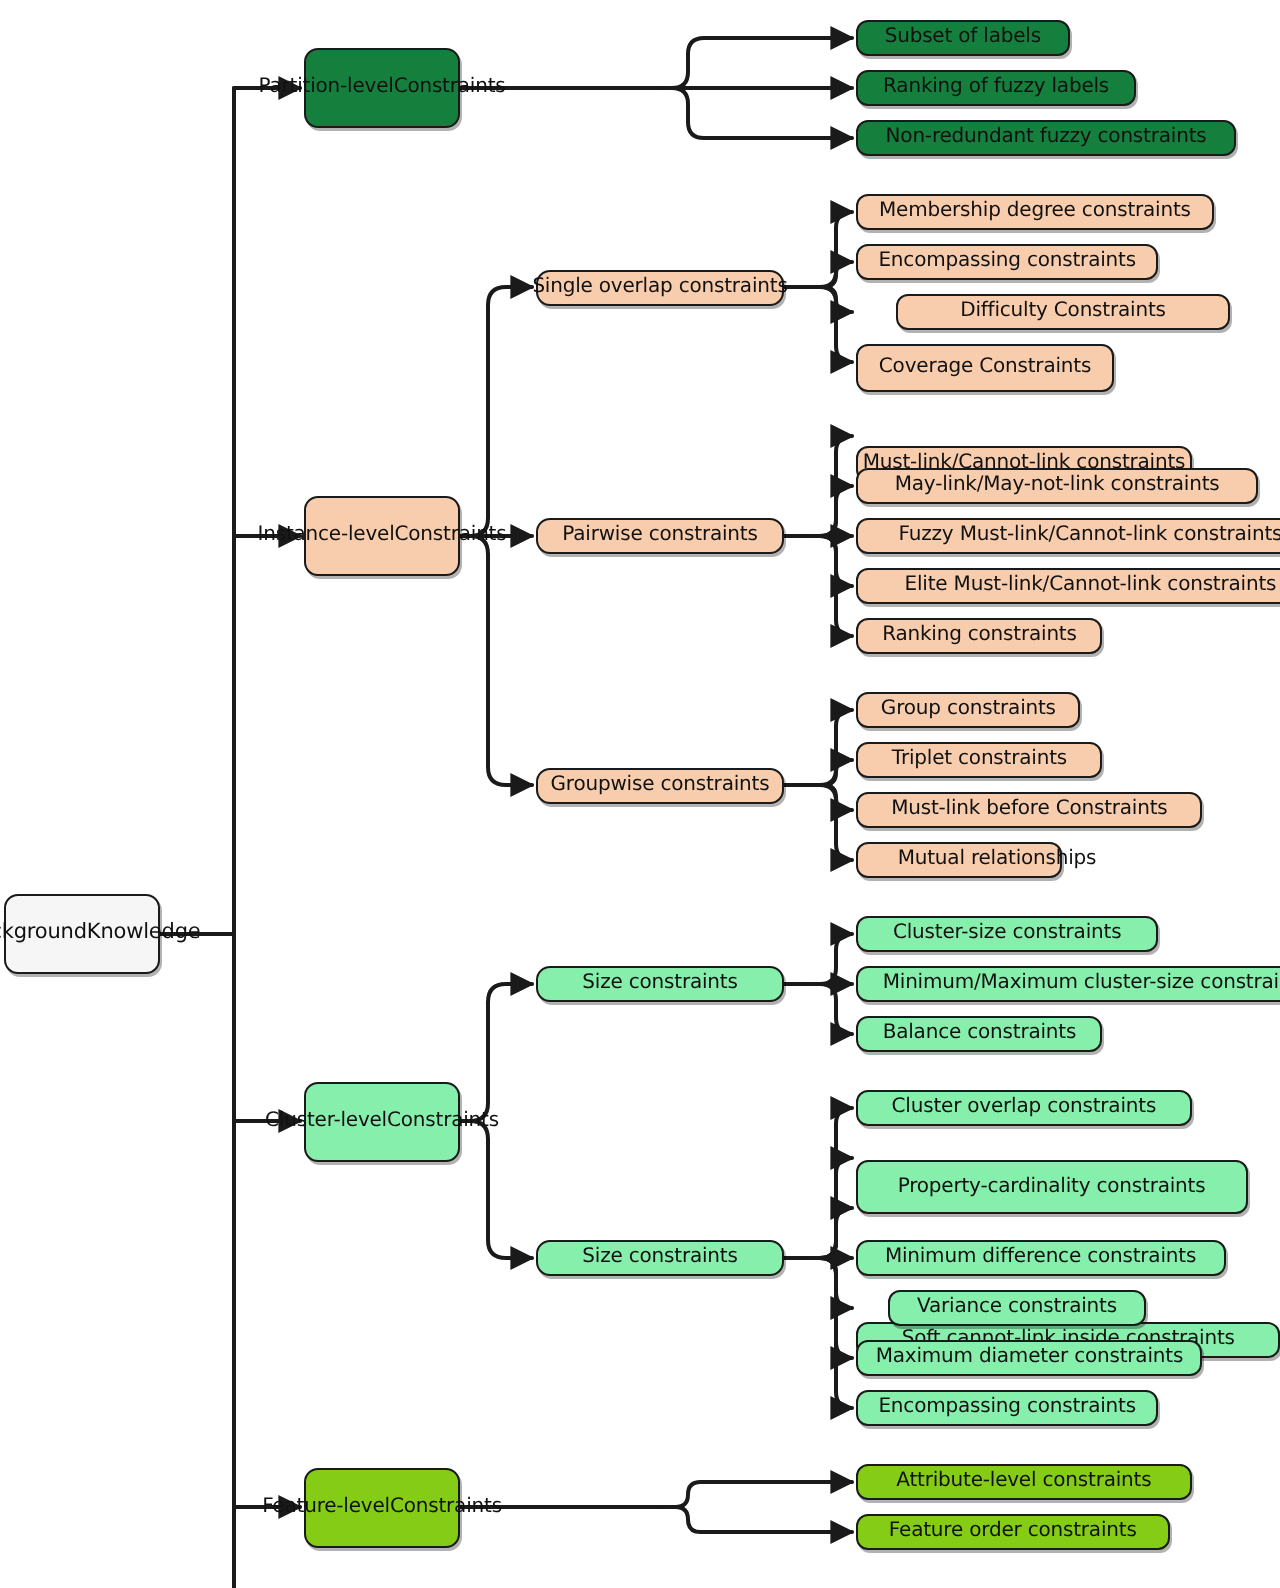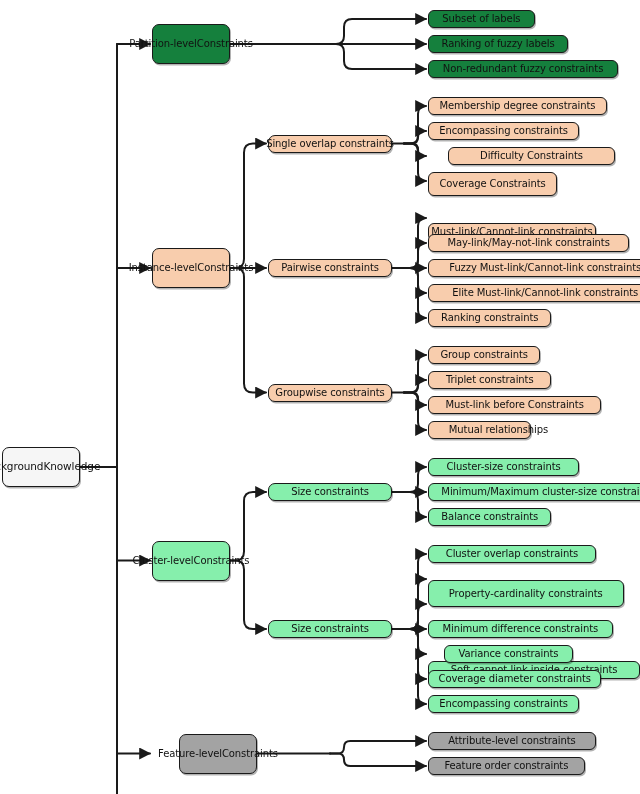--- a/index.html
+++ b/index.html
@@ -23,21 +23,21 @@
     box-shadow:1px 1.5px 0 rgba(0,0,0,0.30);
   }
   .root{font-size:10.5px;}
   .lvl1{font-size:10px;}
   .lvl2{font-size:10px;}
   .leaf{font-size:10px;border-radius:6px;}
   .c-root{background:#f6f6f6;}
   .c-green{background:#15803d;}
   .c-orange{background:#f8cdad;}
   .c-blue{background:#86efac;}
-  .c-pink{background:#a3a3a3;}
+  .c-pink{background:#84cc16;}
 </style>
 </head>
 <body>
 
 <div id="diagram">
   <svg id="edges" viewBox="0 0 640 794" xmlns="http://www.w3.org/2000/svg">
     <defs>
       <marker id="arrow" viewBox="0 0 10 10" refX="9" refY="5" markerWidth="6" markerHeight="6" orient="auto-start-reverse">
         <path d="M 0 0 L 10 5 L 0 10 z" fill="#1a1a1a"></path>
       </marker>
@@ -167,21 +167,21 @@
       <div class="node leaf c-blue" style="left: 428px; top: 629px; width: 212.25px; height: 18px; margin-top: 32px;">
         <span>Soft cannot-link inside constraints</span>
       </div>
       <div class="node leaf c-blue" style="left: 428px; top: 620px; width: 184.5px; height: 18px;">
         <span>Minimum difference constraints</span>
       </div>
       <div class="node leaf c-blue" style="left: 428px; top: 645px; width: 129px; height: 18px; margin-left: 16px;">
         <span>Variance constraints</span>
       </div>
       <div class="node leaf c-blue" style="left: 428px; top: 670px; width: 173.4px; height: 18px;">
-        <span>Coverage diameter constraints</span>
+        <span>Maximum diameter constraints</span>
       </div>
       <div class="node leaf c-blue" style="left: 428px; top: 695px; width: 151.2px; height: 18px;">
         <span>Encompassing constraints</span>
       </div>
       <div class="node leaf c-pink" style="left: 428px; top: 732px; width: 167.85px; height: 18px;">
         <span>Attribute-level constraints</span>
       </div>
       <div class="node leaf c-pink" style="left: 428px; top: 757px; width: 156.75px; height: 18px;">
         <span>Feature order constraints</span>
       </div>
@@ -208,21 +208,21 @@
         <span>Size constraints</span>
       </div>
       <div class="node lvl2 c-blue" style="left: 268px; top: 620px; width: 124px; height: 18px;">
         <span>Size constraints</span>
       </div>
       <div class="node lvl1 c-blue" style="left: 152px; top: 541px; width: 78px; height: 40px;">
         <span>Cluster-level</span>
         <br>
         <span>Constraints</span>
       </div>
-      <div class="node lvl1 c-pink" style="left: 152px; top: 734px; width: 78px; height: 40px; margin-left: 27px;">
+      <div class="node lvl1 c-pink" style="left: 152px; top: 734px; width: 78px; height: 40px;">
         <span>Feature-level</span>
         <br>
         <span>Constraints</span>
       </div>
       <div class="node root c-root" style="left: 2px; top: 447px; width: 78px; height: 40px;">
         <span>Background</span>
         <br>
         <span>Knowledge</span>
       </div>
     </div>

